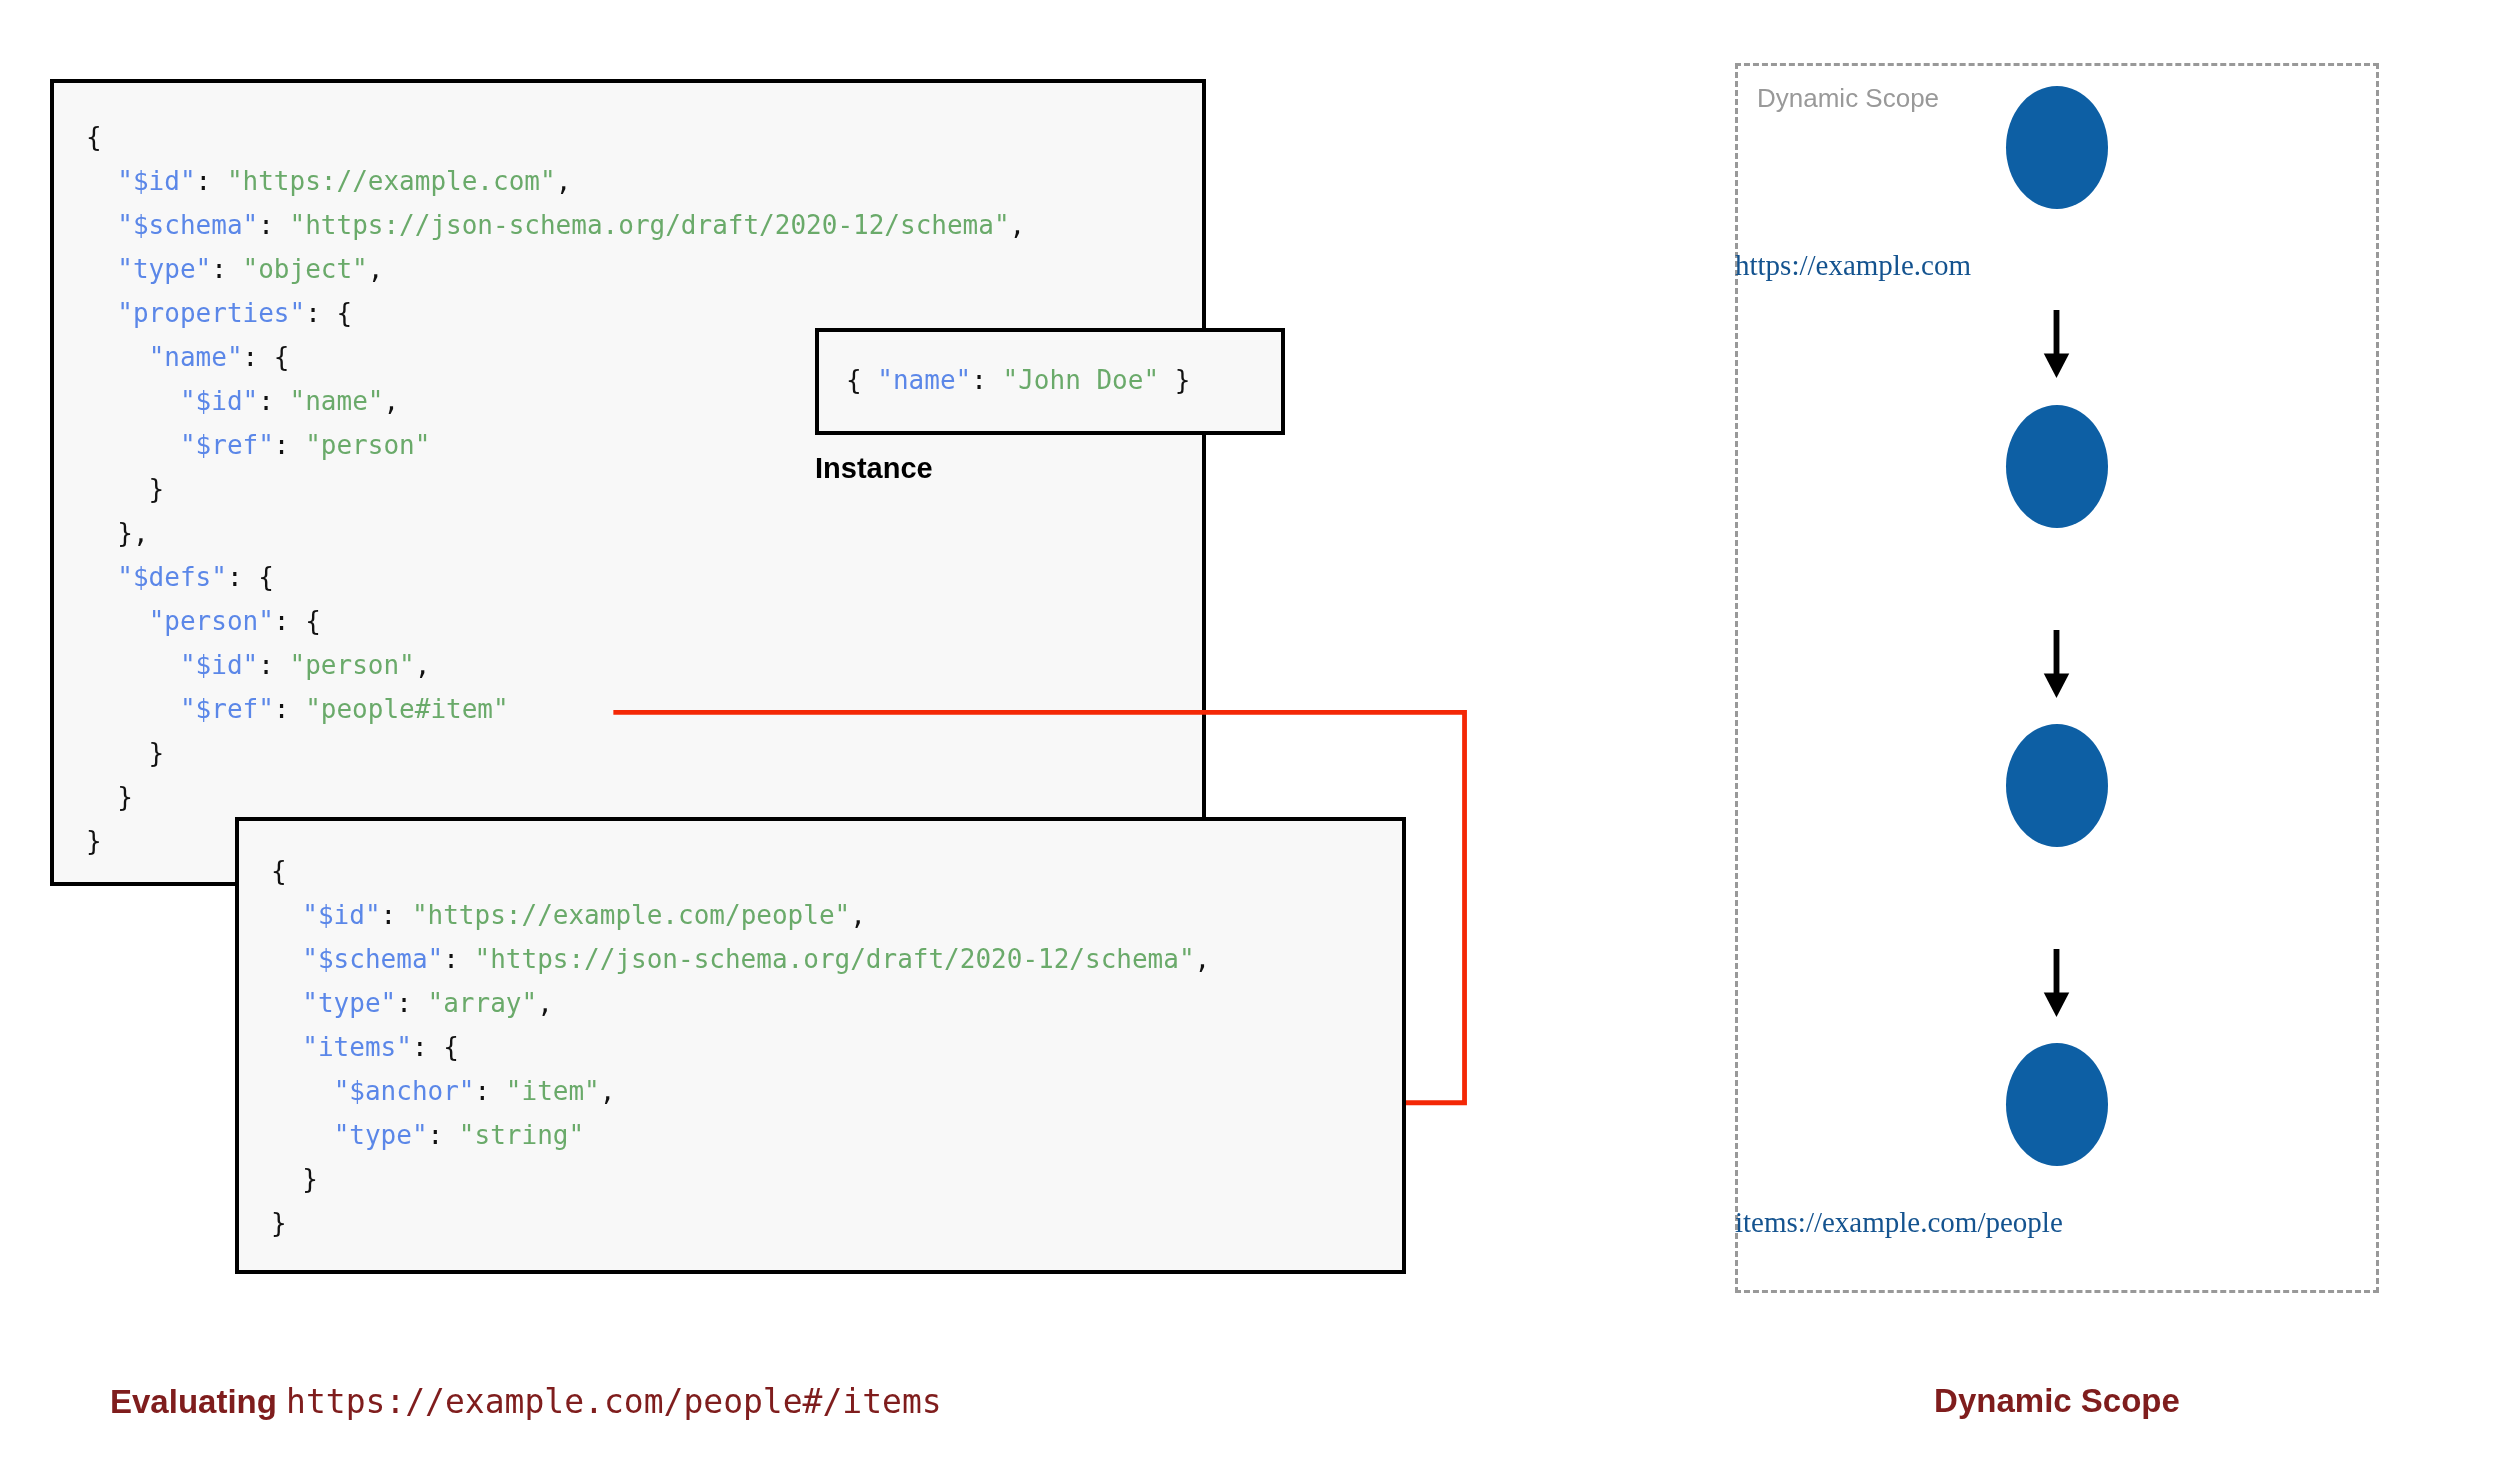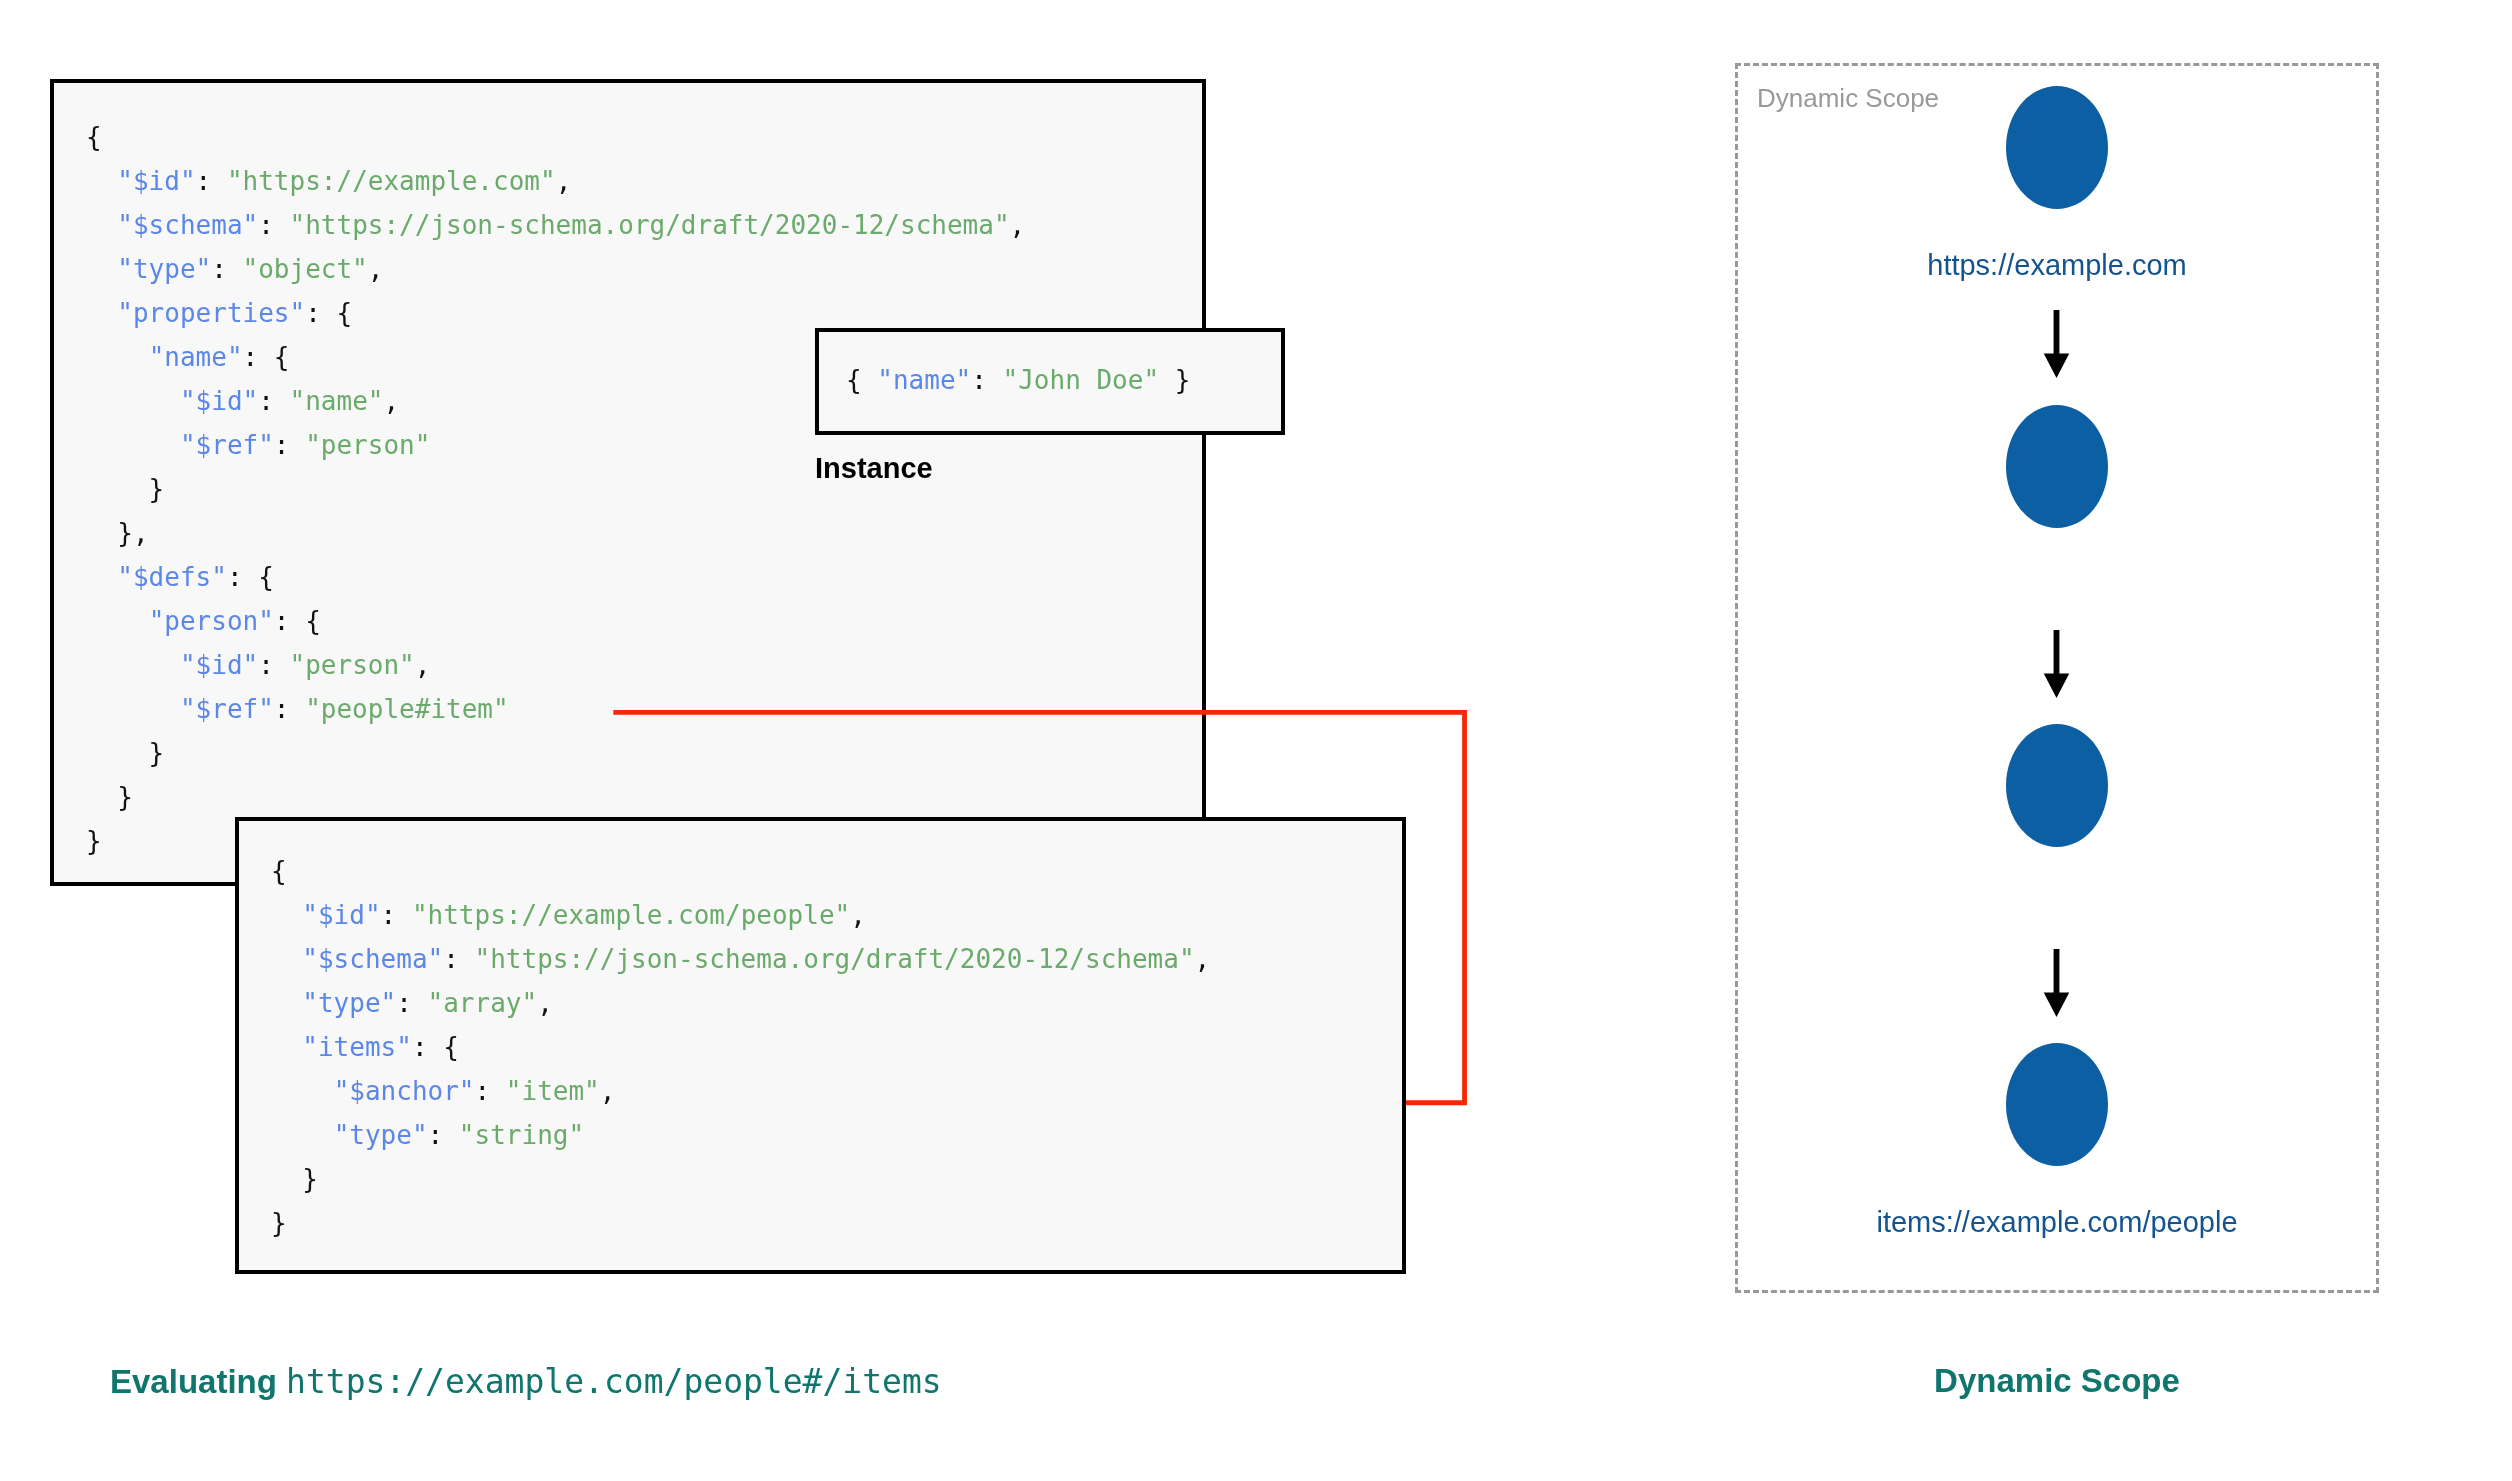--- a/index.html
+++ b/index.html
@@ -43,21 +43,21 @@
 
   
   #people-box{left:235px;top:817px;width:1171px;height:457px;}
   #people-code{position:absolute;left:32px;top:28px;}
 
   
   #ref-arrow{position:absolute;left:577px;top:684px;width:941px;height:444px;pointer-events:none;}
 
   
   .caption{
-    position:absolute;font-size:33px;color:#0f766e;white-space:nowrap;
+    position:absolute;font-size:33px;color:#7f1d1d;white-space:nowrap;margin-top:20px;
   }
   #eval-caption{left:110px;top:1362px;}
   #eval-caption .bold{font-weight:bold;font-family:"Liberation Sans",sans-serif;}
   #eval-caption .mono{font-family:"DejaVu Sans Mono","Liberation Mono",monospace;}
   #scope-caption{
     left:1735px;top:1362px;width:644px;text-align:center;
     font-weight:bold;font-family:"Liberation Sans",sans-serif;
   }
 
   
@@ -67,22 +67,22 @@
   }
   #scope-panel-label{
     position:absolute;left:1757px;top:83px;
     font-size:26px;color:#999999;font-family:"Liberation Sans",sans-serif;
   }
   .scope-node{
     position:absolute;left:2006px;width:102px;height:123px;
     border-radius:50%;background:#0d5fa4;
   }
   .scope-label{
-    position:absolute;left:1735px;width:644px;text-align:center;
-    font-family:Liberation Sans, sans-serif;
+    position:absolute;left:1735px;width:644px;text-align:left;
+    font-family:Liberation Serif, serif;
     font-size:29px;color:#14538f;white-space:nowrap;
   }
   .scope-arrow{position:absolute;left:2035px;width:43px;height:69px;}
 </style>
 </head>
 <body>
 
 <div class="stage">
 
   <div class="box" id="schema-box">

